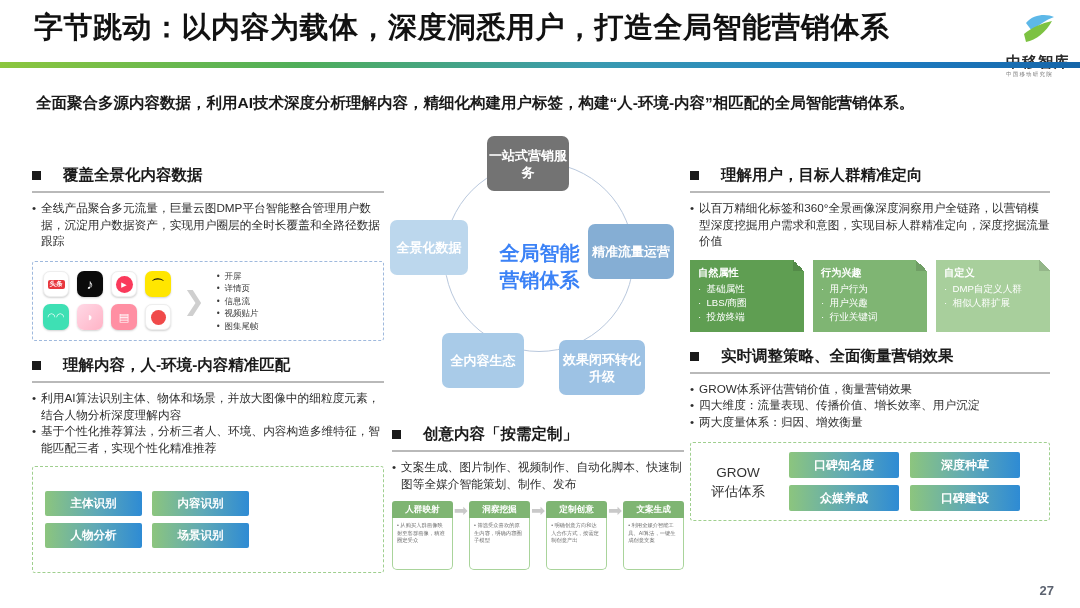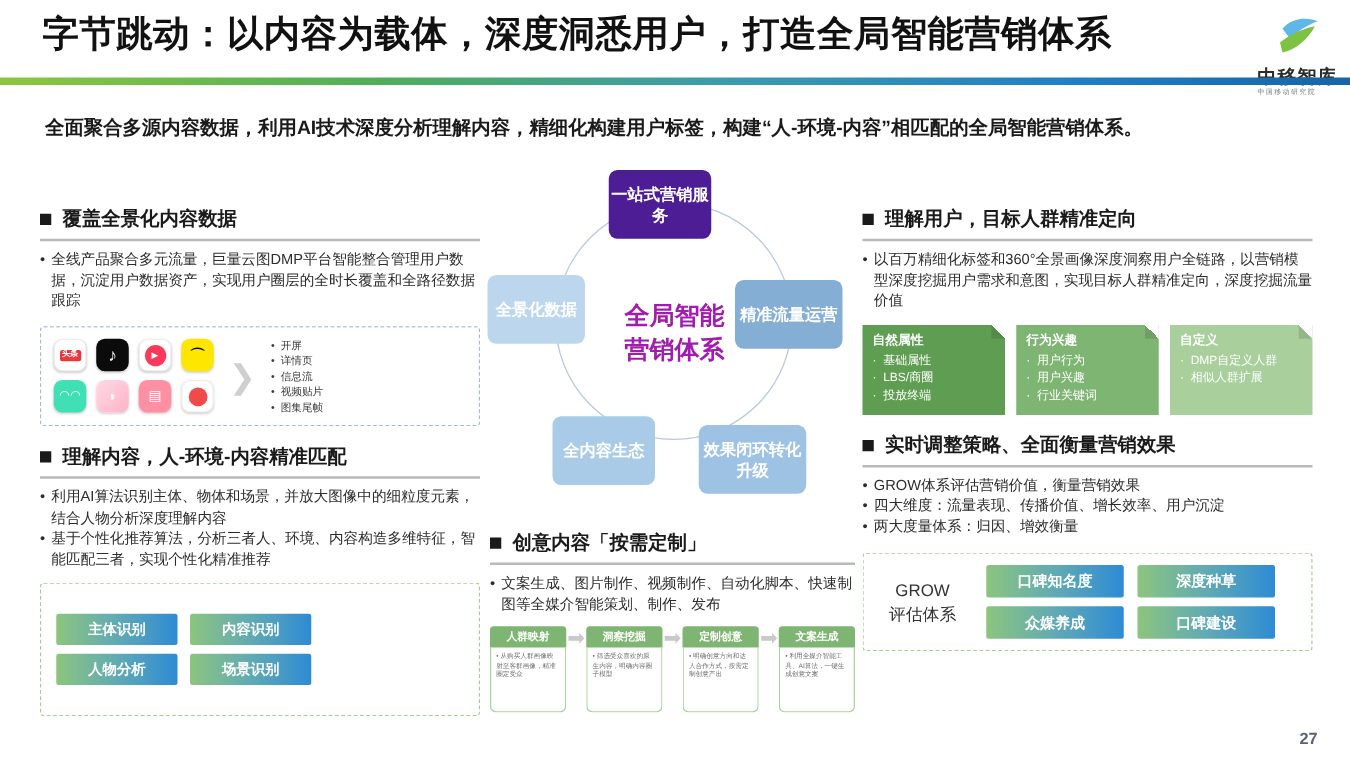--- a/index.html
+++ b/index.html
@@ -28,21 +28,21 @@
     background: linear-gradient(90deg, #8cc63e 0%, #4fae5a 28%, #3a9ab0 55%, #1f7fc4 80%, #1565a8 100%);
   }
 
   
   .subtitle {
     position:absolute; left:36px; top:88px; width:1010px;
     font-size:15.5px; font-weight:bold; color:#1a1a1a; line-height:30px;
   }
 
   
-  .sec-head { display:flex; align-items:center; gap:9px; }
+  .sec-head { display:flex; align-items:center; gap:22px; }
   .sq { width:9px; height:9px; background:#1a1a1a; flex:none; }
   .sec-title { font-size:15.5px; font-weight:bold; color:#1a1a1a; white-space:nowrap; }
   .rule { height:2px; background:#b9b9b9; margin-top:5px; }
 
   .bullets { margin-top:7px; }
   .bullet { display:flex; gap:5px; font-size:11.7px; color:#2c2c2c; line-height:16.5px; }
   .bullet .dot { flex:none; }
 
   
   .col-left { position:absolute; left:32px; top:165px; width:352px; }
@@ -71,29 +71,29 @@
   
   .col-center { position:absolute; left:392px; top:140px; width:292px; }
   .circle-area { position:relative; width:292px; height:275px; }
   .ring { position:absolute; left:52px; top:22px; width:190px; height:190px;
           border:1.4px solid #b9c8dd; border-radius:50%; }
   .node {
     position:absolute; border-radius:7px; color:#ffffff; font-weight:bold;
     font-size:13px; line-height:17px; text-align:center;
     display:flex; align-items:center; justify-content:center;
   }
-  .n-top    { left:95px;  top:-4px;  width:82px; height:55px; background:#4c1d95; }
+  .n-top    { left:95px;  top:-4px;  width:82px; height:55px; background:#737373; }
   .n-right  { left:196px; top:84px;  width:86px; height:55px; background:#85aed4; }
   .n-br     { left:167px; top:200px; width:86px; height:55px; background:#9dc2e4; }
   .n-bl     { left:50px;  top:193px; width:82px; height:55px; background:#a9cbe8; }
   .n-left   { left:-2px;  top:80px;  width:78px; height:55px; background:#bcd7ed; }
   .core {
     position:absolute; left:70px; top:92px; width:155px; height:70px;
     display:flex; align-items:center; justify-content:center; text-align:center;
-    font-size:20px; font-weight:bold; color:#a21caf; line-height:27px;
+    font-size:20px; font-weight:bold; color:#3b82f6; line-height:27px;
   }
 
   .center-sec { position:absolute; left:392px; top:424px; width:292px; }
 
   .flow { display:flex; align-items:flex-start; gap:1px; margin-top:9px; }
   .flow-step { width:80px; }
   .flow-head {
     height:17px; background:#7fb573; color:#fff; font-size:8.6px; font-weight:bold;
     display:flex; align-items:center; justify-content:center; border-radius:3px 3px 0 0;
   }

